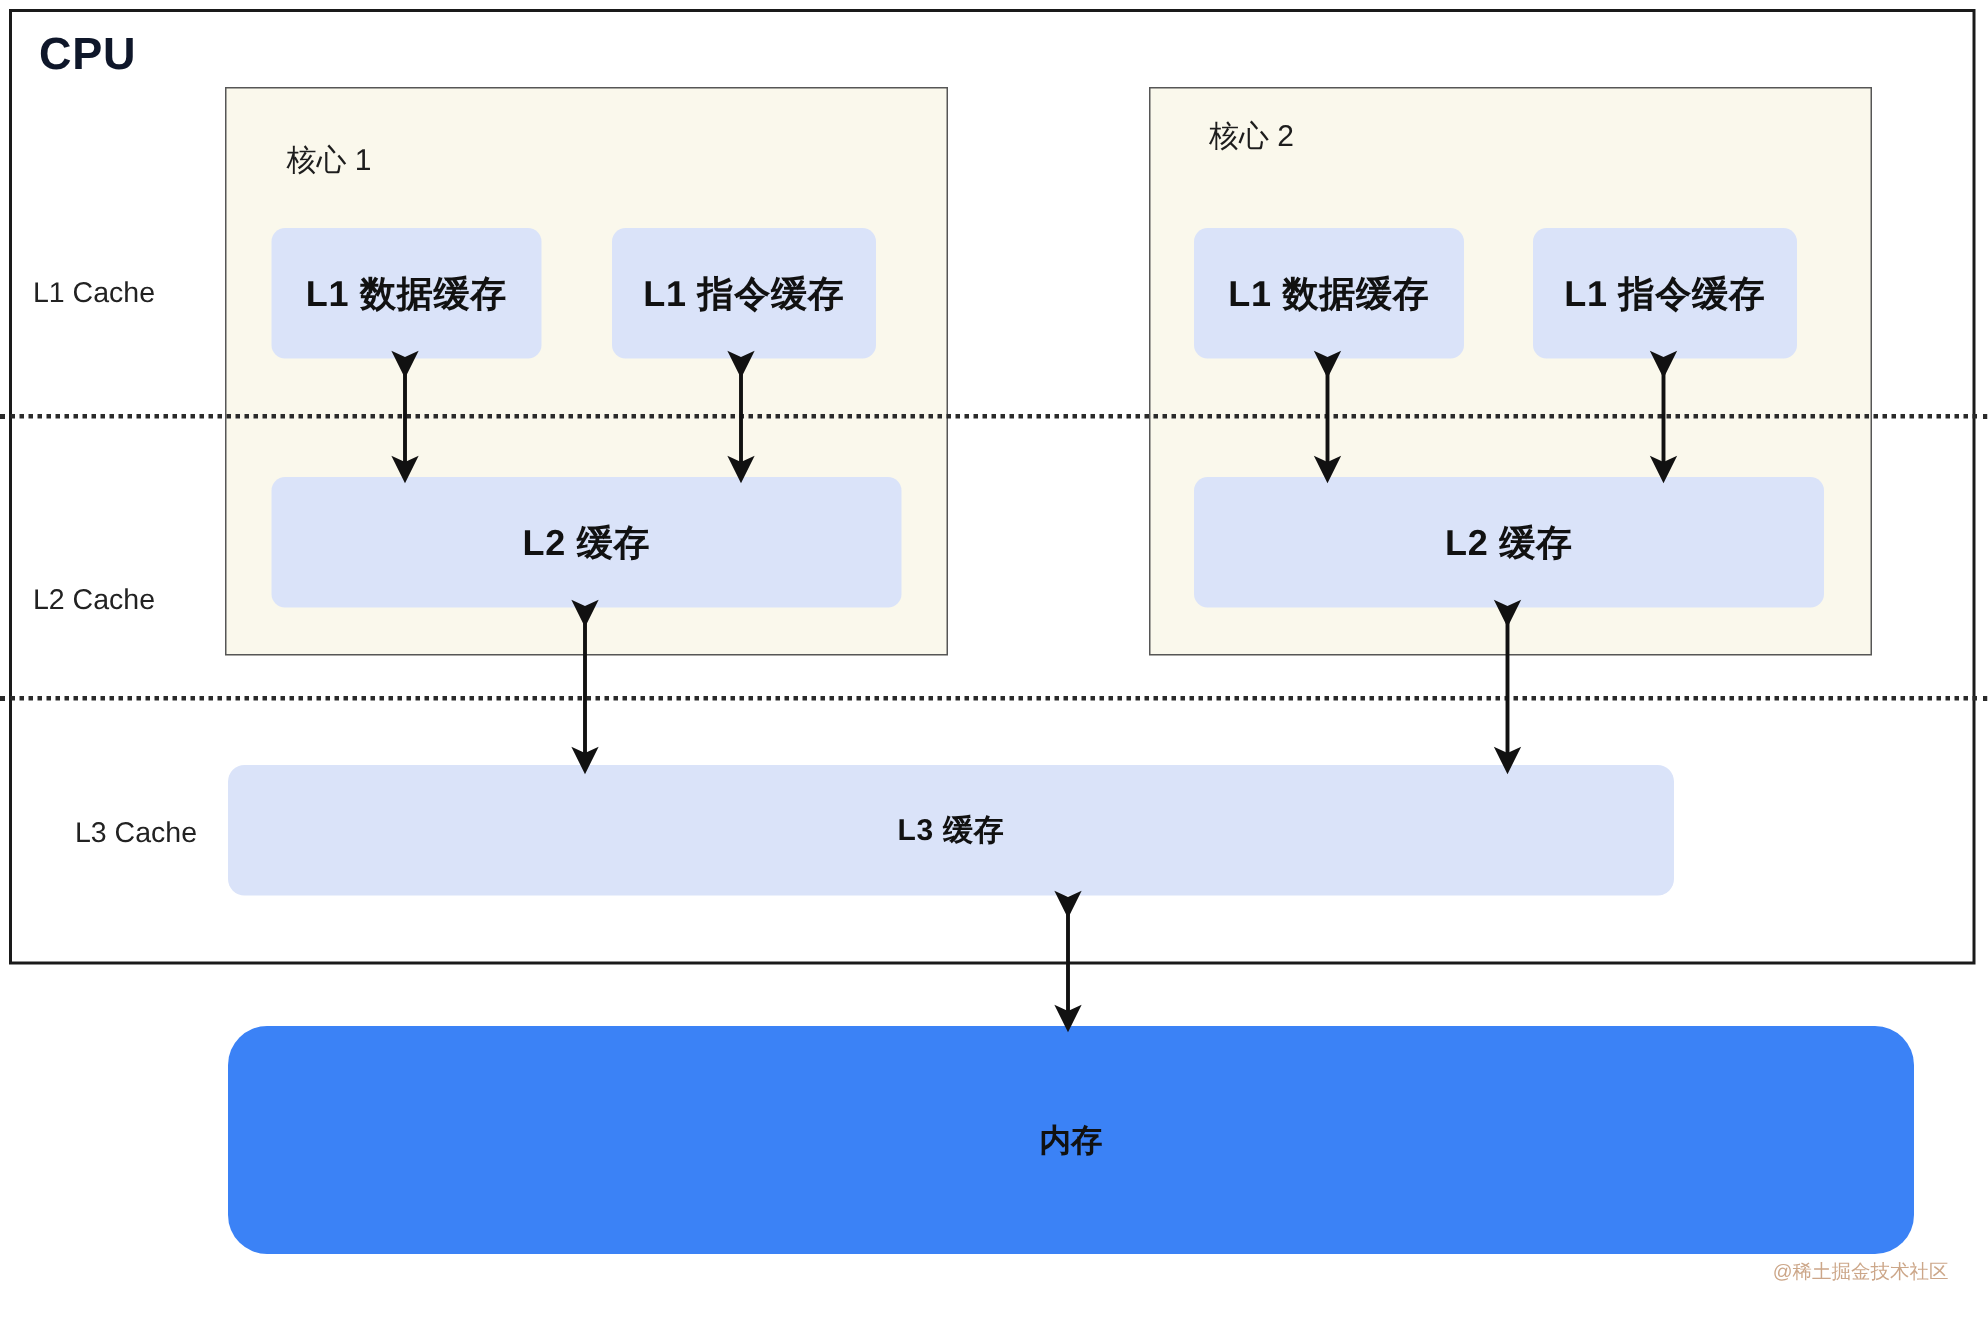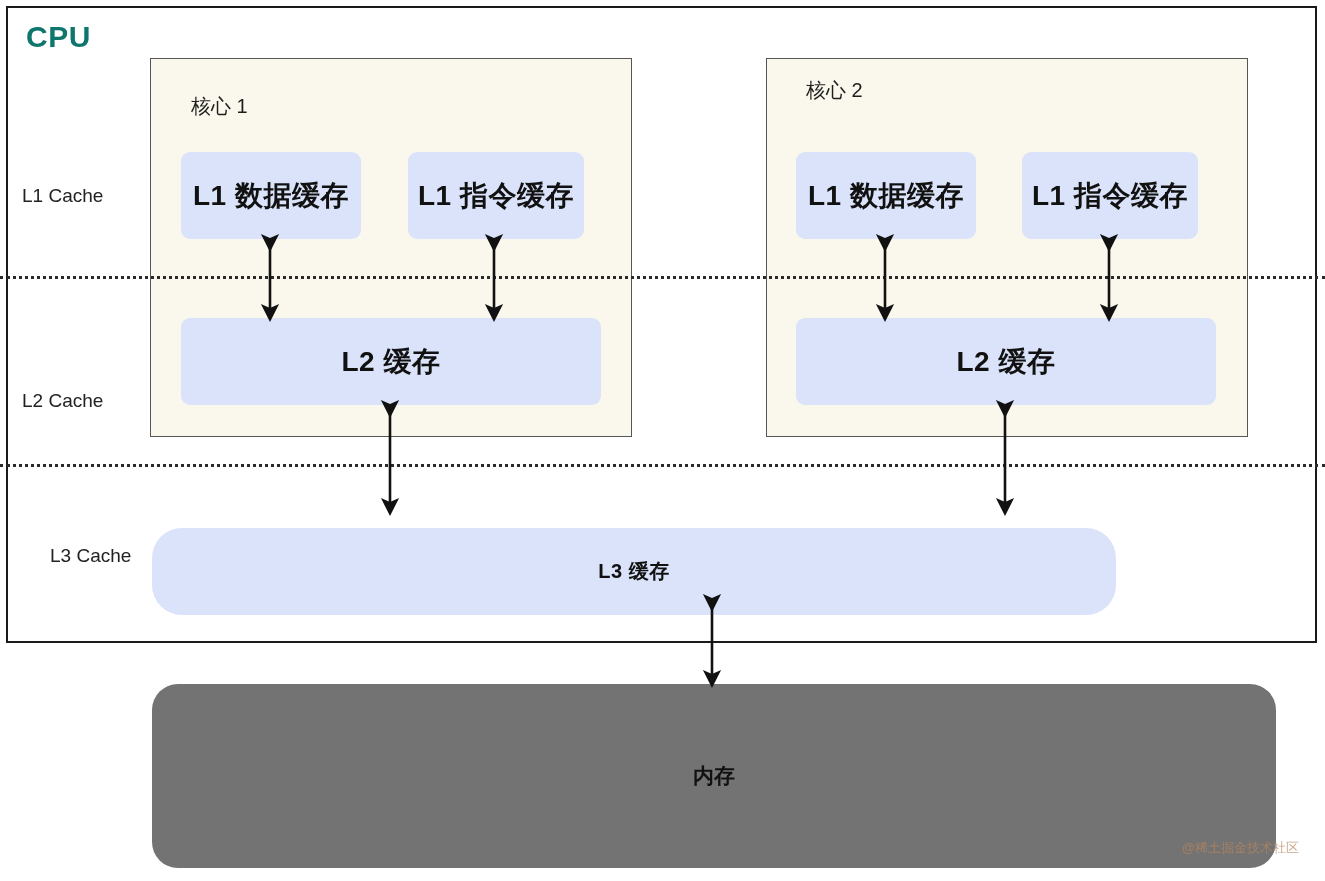--- a/index.html
+++ b/index.html
@@ -28,21 +28,21 @@
     border: 2px solid #1a1a1a;
     box-sizing: border-box;
     background: #ffffff;
   }
   .cpu-title {
     position: absolute;
     left: 26px;
     top: 20px;
     font-size: 30px;
     font-weight: bold;
-    color: #0f766e;
+    color: #0f172a;
     letter-spacing: 0.5px;
   }
 
   
   .row-label {
     position: absolute;
     font-size: 19px;
     color: #222222;
     white-space: nowrap;
   }
@@ -65,36 +65,36 @@
   .cache-box {
     position: absolute;
     background: #dae3f9;
     border-radius: 9px;
     box-sizing: border-box;
     display: flex;
     align-items: center;
     justify-content: center;
     color: #111111;
     font-weight: bold;
-    font-size: 28px;
+    font-size: 24px;
     letter-spacing: 0.5px;
   }
   .cache-box.l3 {
     border-radius: 11px;
     font-size: 20px;
   }
 
   
   .memory-box {
     position: absolute;
     left: 152px;
     top: 684px;
     width: 1124px;
-    height: 184px;
-    background: #737373;
+    height: 152px;
+    background: #3b82f6;
     border-radius: 26px;
     box-sizing: border-box;
     display: flex;
     align-items: center;
     justify-content: center;
     color: #111111;
     font-weight: bold;
     font-size: 21px;
   }
   .watermark {
@@ -146,21 +146,21 @@
   <div class="cache-box" style="left:181px; top:318px; width:420px; height:87px;">L2 缓存</div>
 
   <div class="core-box" style="left:766px; top:58px; width:482px; height:379px;"></div>
   <div class="core-label" style="left:806px; top:77px;">核心 2</div>
 
   <div class="cache-box" style="left:796px; top:152px; width:180px; height:87px;">L1 数据缓存</div>
   <div class="cache-box" style="left:1022px; top:152px; width:176px; height:87px;">L1 指令缓存</div>
 
   <div class="cache-box" style="left:796px; top:318px; width:420px; height:87px;">L2 缓存</div>
 
-  <div class="cache-box l3" style="left:152px; top:528px; width:964px; height:87px;border-radius:30px;">L3 缓存</div>
+  <div class="cache-box l3" style="left:152px; top:510px; width:964px; height:87px;">L3 缓存</div>
 
   <div class="dotted-line" style="top:276px;"></div>
   <div class="dotted-line" style="top:464px;"></div>
 
   <div class="memory-box">内存</div>
   <div class="watermark">@稀土掘金技术社区</div>
 
   <svg id="arrow-layer" viewBox="0 0 1325 881" xmlns="http://www.w3.org/2000/svg">
     <defs>
       <marker id="ah" markerWidth="9" markerHeight="9" refX="4.5" refY="4.5" orient="auto" markerUnits="strokeWidth">

